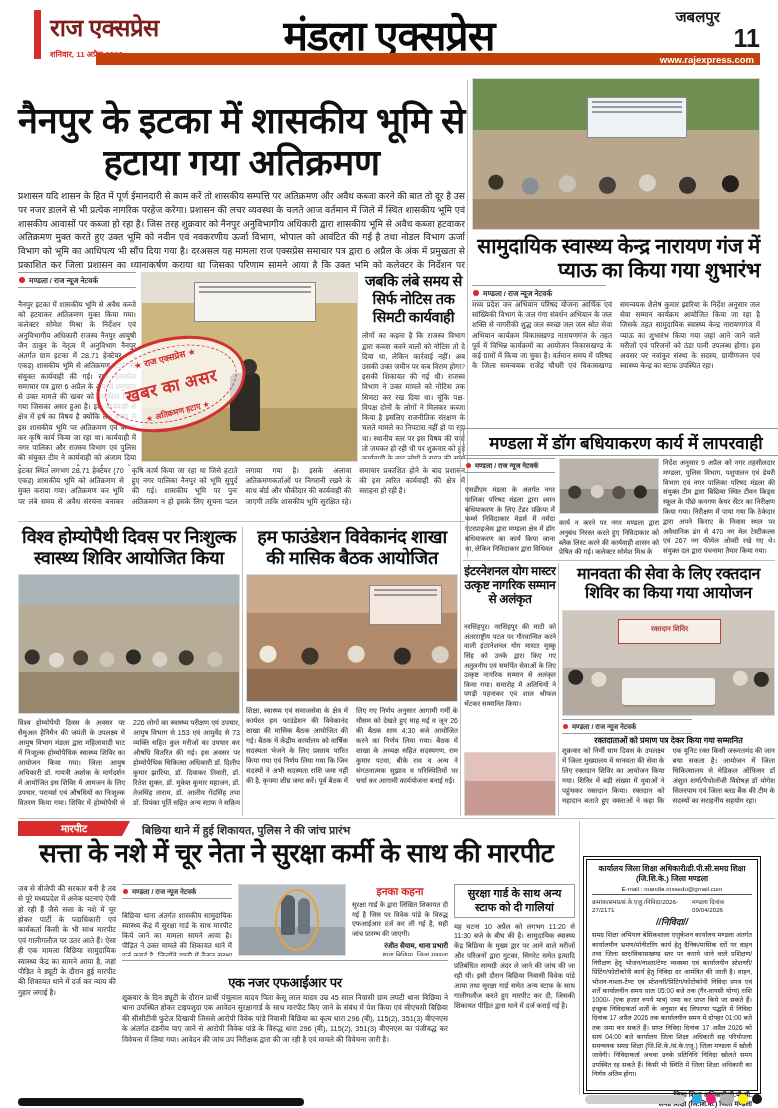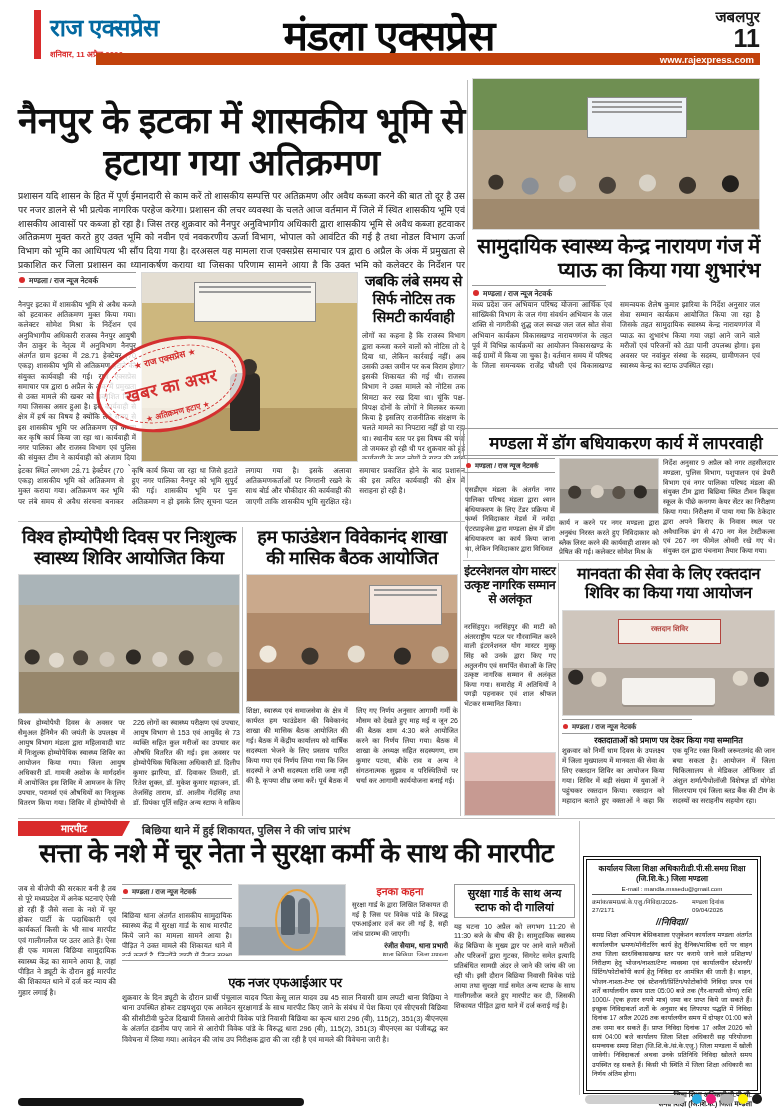--- a/index.html
+++ b/index.html
@@ -30,25 +30,25 @@
   .crowd{position:absolute;left:0;right:0;bottom:0;}
   .redflag{background:#d92b2b;color:#fff;font-weight:800;font-size:10px;text-align:center;
            clip-path:polygon(0 0,100% 0,93% 100%,0 100%);}
 </style>
 </head>
 <body>
 
 <div class="page">
 
   <div class="abs" style="left:34px;top:10px;width:150px;border-left:7px solid #d92b2b;padding-left:9px;">
-    <div style="font-size:24px;font-weight:800;letter-spacing:-0.5px;color:#0369a1;white-space:nowrap;">राज एक्सप्रेस</div>
+    <div style="font-size:24px;font-weight:800;letter-spacing:-0.5px;color:#7f1d1d;white-space:nowrap;">राज एक्सप्रेस</div>
     <div style="font-size:8px;font-weight:700;color:#d92b2b;margin-top:5px;">शनिवार, 11 अप्रैल 2026</div>
   </div>
   <div class="abs" style="left:229px;top:6px;width:320px;text-align:center;font-size:41px;font-weight:900;letter-spacing:-1px;color:#0a0a0a;">मंडला एक्सप्रेस</div>
-  <div class="abs" style="left:680px;top:6px;width:80px;text-align:right;font-size:15px;font-weight:800;">जबलपुर</div>
+  <div class="abs" style="left:640px;top:6px;width:80px;text-align:right;font-size:15px;font-weight:800;">जबलपुर</div>
   <div class="abs" style="left:680px;top:24px;width:80px;text-align:right;font-size:25px;font-weight:800;">11</div>
   <div class="abs" style="left:96px;top:53px;width:664px;height:12px;background:#c2410c;">
     <span style="position:absolute;right:6px;top:1px;font-size:9.5px;font-weight:700;color:#fff;">www.rajexpress.com</span>
   </div>
 
   <div class="abs hl" style="left:18px;top:100px;width:447px;height:84px;font-size:36px;">नैनपुर के इटका में शासकीय भूमि से हटाया गया अतिक्रमण</div>
   <div class="abs bt" style="left:18px;top:190px;width:447px;height:78px;font-size:9.2px;line-height:1.5;">प्रशासन यदि शासन के हित में पूर्ण ईमानदारी से काम करें तो शासकीय सम्पत्ति पर अतिक्रमण और अवैध कब्जा करने की बात तो दूर है उस पर नजर डालने से भी प्रत्येक नागरिक परहेज करेगा। प्रशासन की लचर व्यवस्था के चलते आज वर्तमान में जिले में स्थित शासकीय भूमि एवं शासकीय आवासों पर कब्जा हो रहा है। जिस तरह शुक्रवार को नैनपुर अनुविभागीय अधिकारी द्वारा शासकीय भूमि से अवैध कब्जा हटवाकर अतिक्रमण मुक्त करते हुए उक्त भूमि को नवीन एवं नवकरणीय ऊर्जा विभाग, भोपाल को आवंटित की गई है तथा नोडल विभाग ऊर्जा विभाग को भूमि का आधिपत्य भी सौंप दिया गया है। दरअसल यह मामला राज एक्सप्रेस समाचार पत्र द्वारा 6 अप्रैल के अंक में प्रमुखता से प्रकाशित कर जिला प्रशासन का ध्यानाकर्षण कराया था जिसका परिणाम सामने आया है कि उक्त भूमि को कलेक्टर के निर्देशन पर अनुविभागीय अधिकारी राजस्व नैनपुर एवं नगर पालिका की संयुक्त टीम ने अतिक्रमण मुक्त कराया।</div>
 
   <div class="abs" style="left:18px;top:272px;width:118px;height:190px;">
     <div class="byline">

